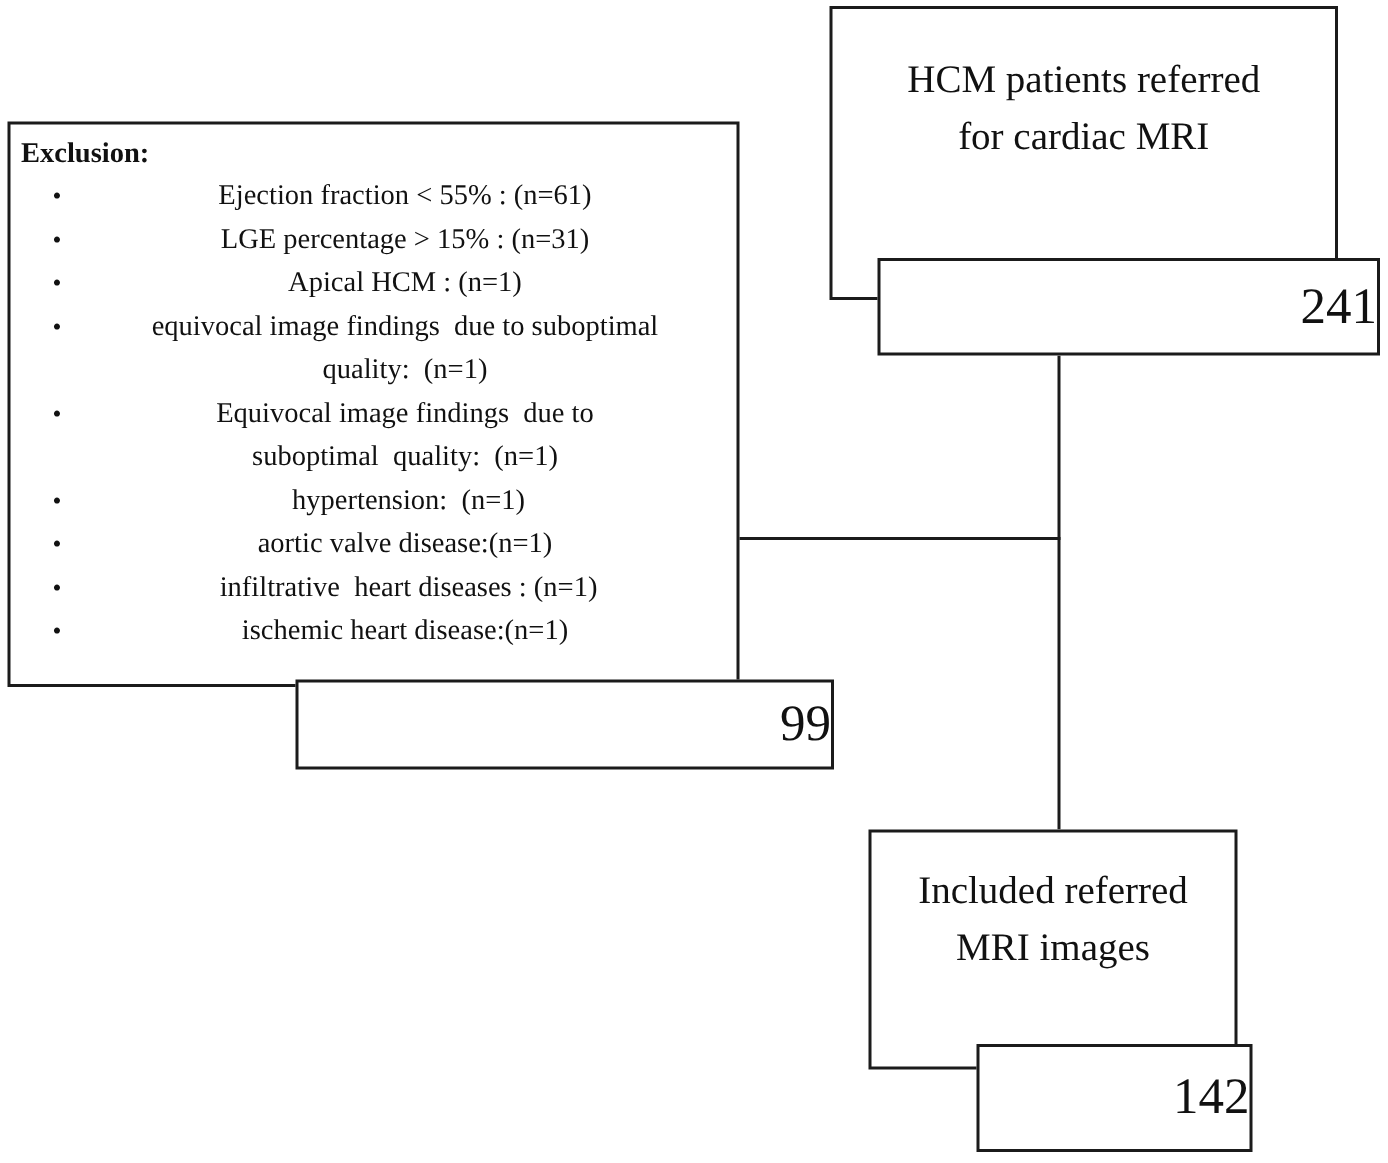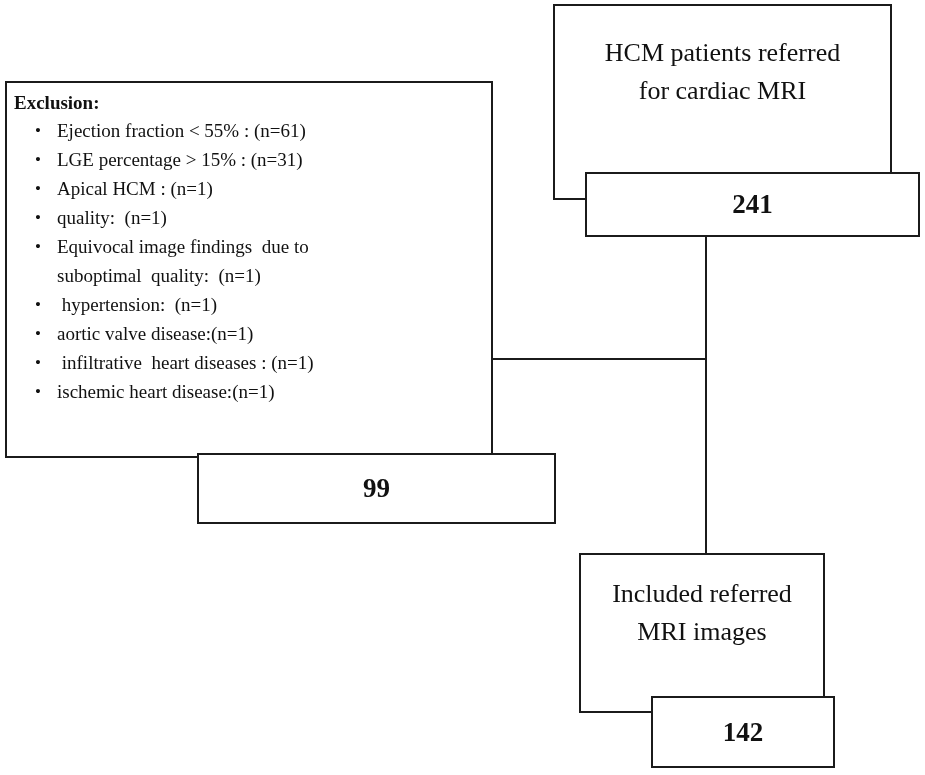--- a/index.html
+++ b/index.html
@@ -48,26 +48,25 @@
     left: 579px; top: 553px;
     width: 246px; height: 160px;
     padding: 20px 14px 0 14px;
   }
 
   
   .count-box {
     z-index: 3;
     display: flex;
     align-items: center;
-    justify-content: center;
-    font-size: 27px;
-    font-weight: bold;
+    justify-content: flex-end;
+    font-size: 34px;
   }
   #box-241 { left: 585px; top: 172px; width: 335px; height: 65px; }
-  #box-99  { left: 197px; top: 453px; width: 359px; height: 71px; }
+  #box-99  { left: 197px; top: 453px; width: 359px; height: 60px; }
   #box-142 { left: 651px; top: 696px; width: 184px; height: 72px; }
 
   
   #box-exclusion {
     left: 5px; top: 81px;
     width: 488px; height: 377px;
     z-index: 2;
     padding: 7px 8px 0 7px;
     font-size: 19px;
   }
@@ -84,20 +83,21 @@
     display: flex;
     align-items: flex-start;
   }
   .bullet-dot {
     flex: 0 0 22px;
     font-size: 17px;
     line-height: 29px;
   }
   .bullet-lines {
     flex: 1;
+    text-align: center;
   }
   .bullet-line {
     font-size: 19px;
     line-height: 29px;
     white-space: pre-wrap;
   }
 
   
   #v-line { left: 705px; top: 237px; width: 2px;  height: 316px; }
   #h-line { left: 491px; top: 358px; width: 216px; height: 2px;  }
@@ -127,20 +127,21 @@
         </div>
         <div class="bullet-item">
           <span class="bullet-dot">•</span>
           <div class="bullet-lines">
             <div class="bullet-line">Apical HCM : (n=1)</div>
           </div>
         </div>
         <div class="bullet-item">
           <span class="bullet-dot">•</span>
           <div class="bullet-lines">
+            <div class="bullet-line">equivocal image findings  due to suboptimal</div>
             <div class="bullet-line">quality:  (n=1)</div>
           </div>
         </div>
         <div class="bullet-item">
           <span class="bullet-dot">•</span>
           <div class="bullet-lines">
             <div class="bullet-line">Equivocal image findings  due to</div>
             <div class="bullet-line">suboptimal  quality:  (n=1)</div>
           </div>
         </div>

